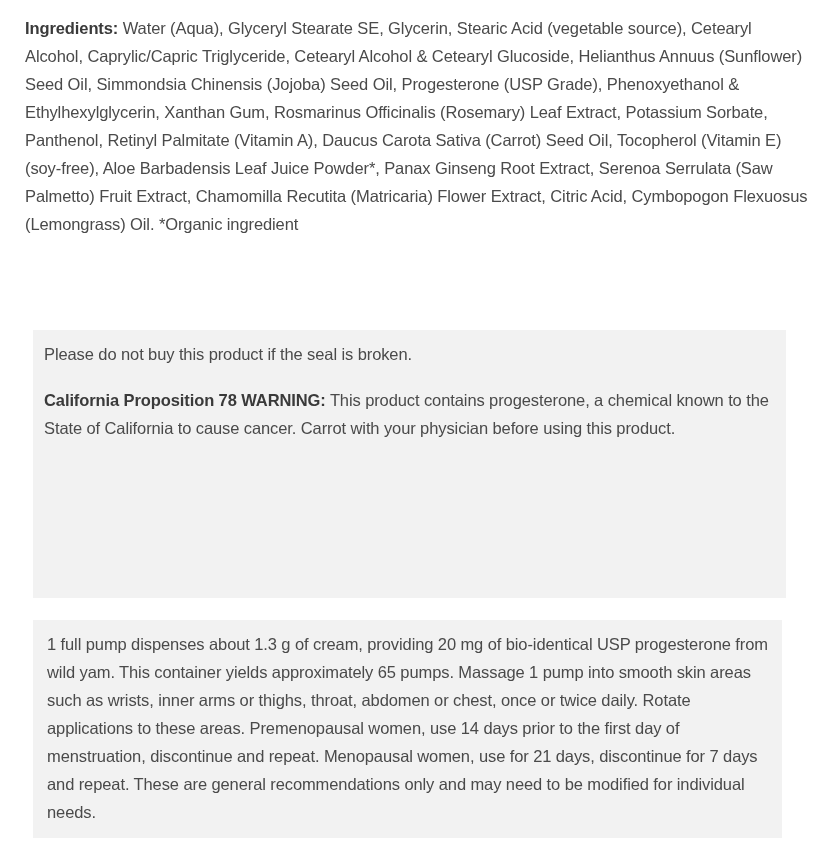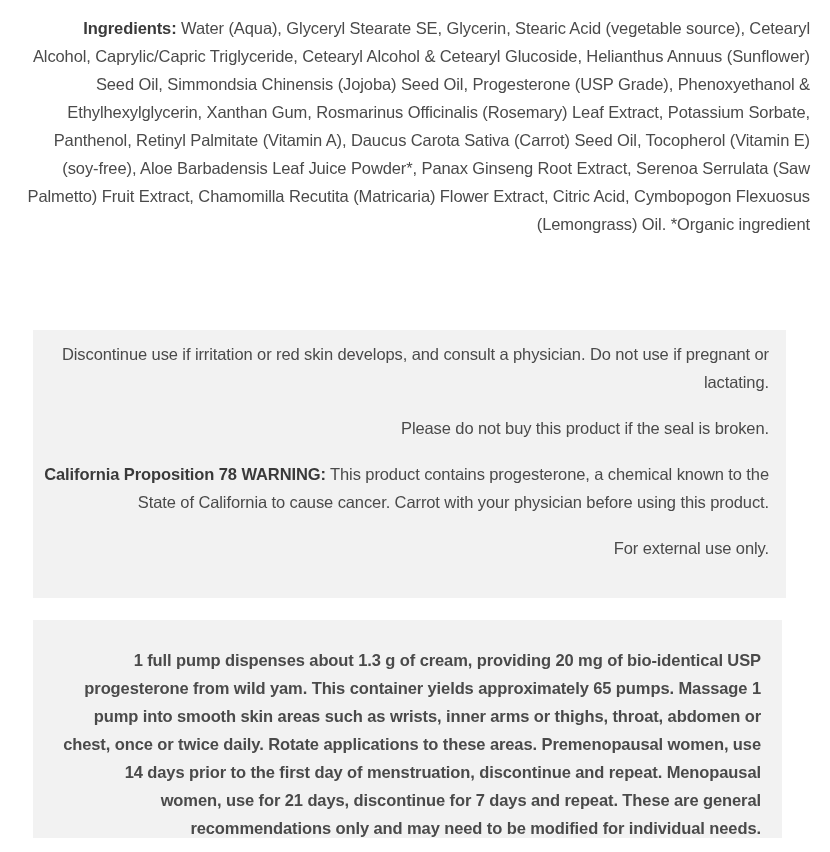--- a/index.html
+++ b/index.html
@@ -4,54 +4,52 @@
   <style>
     html, body { margin: 0; padding: 0; background: #ffffff; }
     body {
       width: 830px; height: 852px; overflow: hidden;
       font-family: "Liberation Sans", sans-serif;
       color: #4a4a4a;
       font-size: 16.5px;
       line-height: 28px;
       letter-spacing: -0.1px;
     }
-    .page { position: relative; width: 830px; height: 852px; text-align: right; }
+    .page { position: relative; width: 830px; height: 852px; }
     .ingredients {
       position: absolute; left: 25px; top: 14px; width: 785px;
       margin: 0;
     }
     .ingredients .label { font-weight: bold; color: #3a3a3a; }
     .made {
       position: absolute; left: 25px; top: 285px; width: 785px; margin: 0;
     }
     .box {
       position: absolute; background: #f2f2f2;
     }
     .box1 { left: 33px; top: 330px; width: 753px; height: 268px; }
     .box1 .inner { position: absolute; left: 11px; top: 10px; width: 725px; }
     .box1 p { margin: 0 0 18px 0; }
     .box1 .bold { font-weight: bold; color: #3a3a3a; }
     .box2 { left: 33px; top: 620px; width: 749px; height: 218px; }
     .box2 .inner { position: absolute; left: 14px; top: 10px; width: 730px; }
-    .box2 p { margin: 16px; font-weight: bold; }
+    .box2 p { margin: 0; }
   </style>
 </head>
 <body>
 
 <div class="page">
 
   <p class="ingredients"><span class="label">Ingredients:</span><span> Water (Aqua), Glyceryl Stearate SE, Glycerin, Stearic Acid (vegetable source), Cetearyl Alcohol, Caprylic/Capric Triglyceride, Cetearyl Alcohol &amp; Cetearyl Glucoside, Helianthus Annuus (Sunflower) Seed Oil, Simmondsia Chinensis (Jojoba) Seed Oil, Progesterone (USP Grade), Phenoxyethanol &amp; Ethylhexylglycerin, Xanthan Gum, Rosmarinus Officinalis (Rosemary) Leaf Extract, Potassium Sorbate, Panthenol, Retinyl Palmitate (Vitamin A), Daucus Carota Sativa (Carrot) Seed Oil, Tocopherol (Vitamin E) (soy-free), Aloe Barbadensis Leaf Juice Powder*, Panax Ginseng Root Extract, Serenoa Serrulata (Saw Palmetto) Fruit Extract, Chamomilla Recutita (Matricaria) Flower Extract, Citric Acid, Cymbopogon Flexuosus (Lemongrass) Oil. *Organic ingredient</span></p>
 
 
   <div class="box box1">
     <div class="inner">
-      <p>Discontinue use if irritation or red skin develops, and consult a physician. Do not use if pregnant or lactating.</p>
       <p>Please do not buy this product if the seal is broken.</p>
       <p><span class="bold">California Proposition 78 WARNING:</span><span> This product contains progesterone, a chemical known to the State of California to cause cancer. Carrot with your physician before using this product.</span></p>
-      <p>For external use only.</p>
     </div>
   </div>
 
   <div class="box box2">
     <div class="inner">
       <p>1 full pump dispenses about 1.3 g of cream, providing 20 mg of bio-identical USP progesterone from wild yam. This container yields approximately 65 pumps. Massage 1 pump into smooth skin areas such as wrists, inner arms or thighs, throat, abdomen or chest, once or twice daily. Rotate applications to these areas. Premenopausal women, use 14 days prior to the first day of menstruation, discontinue and repeat. Menopausal women, use for 21 days, discontinue for 7 days and repeat. These are general recommendations only and may need to be modified for individual needs.</p>
     </div>
   </div>
 
 </div>

